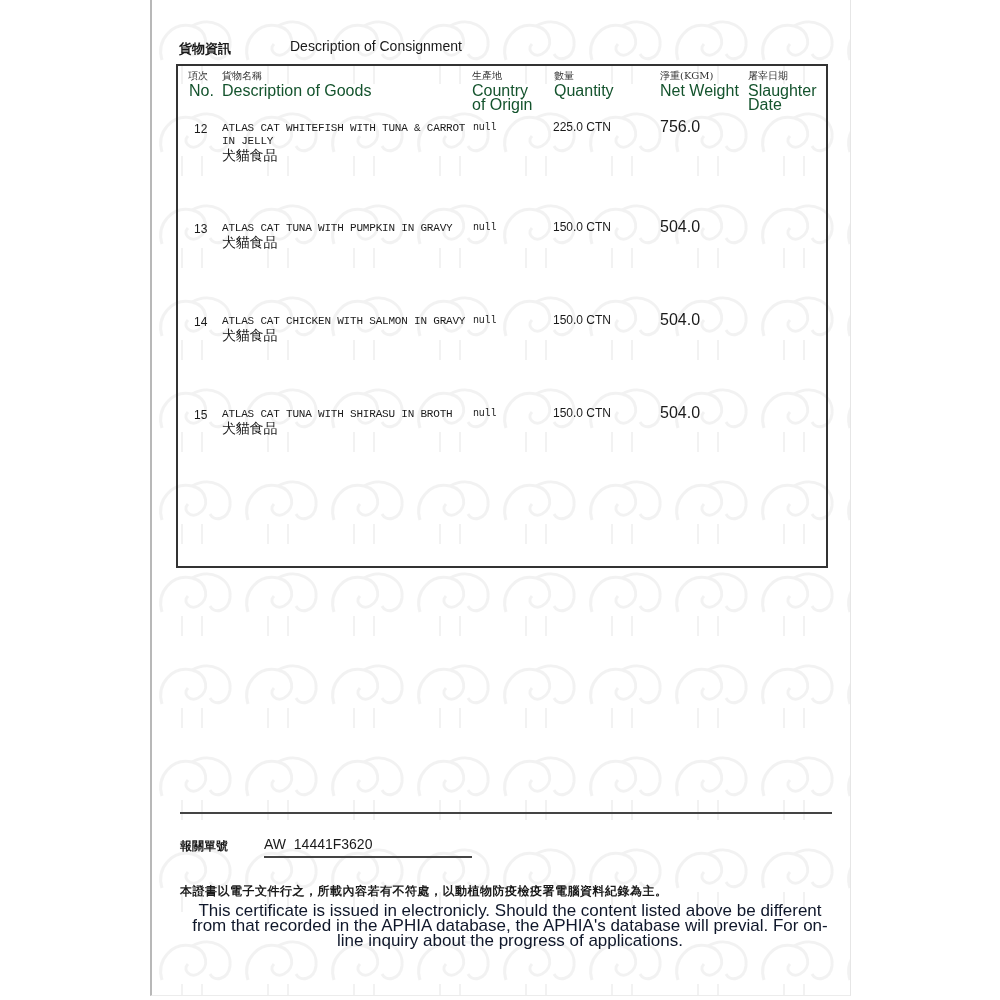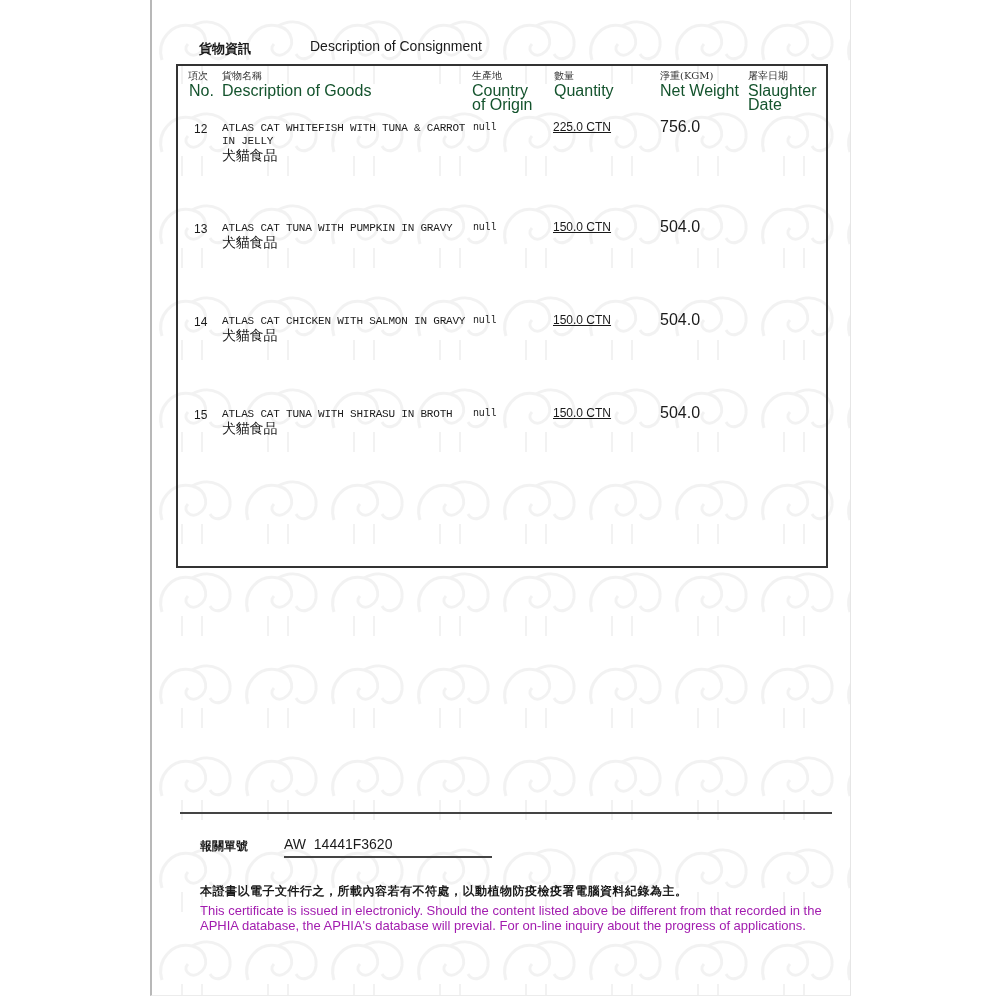--- a/index.html
+++ b/index.html
@@ -26,21 +26,21 @@
       border-right: 1px solid #e6e6e6;
       border-bottom: 1px solid #ececec;
     }
     .watermark {
       position: absolute;
       left: 0; top: 0;
       width: 100%; height: 100%;
       pointer-events: none;
       opacity: 0.09;
     }
-    .abs { position: absolute; margin-left: 20px; }
+    .abs { position: absolute; }
     .zh-bold {
       font-family: "DejaVu Serif", serif;
       font-weight: bold;
     }
     .zh {
       font-family: "DejaVu Serif", serif;
     }
     .mono {
       font-family: "Liberation Mono", monospace;
       letter-spacing: -0.2px;
@@ -104,21 +104,20 @@
       position: absolute;
       left: 295px;
       top: 0;
       font-size: 10px;
     }
     .cell-qty {
       position: absolute;
       left: 375px;
       top: -2px;
       font-size: 12px;
-      text-decoration: underline;
     }
     .cell-weight {
       position: absolute;
       left: 482px;
       top: -4px;
       font-size: 16px;
     }
     .footer-line {
       position: absolute;
       left: 28px;
@@ -138,24 +137,25 @@
       padding-bottom: 4px;
       border-bottom: 2px solid #444;
     }
     .notice-zh {
       left: 28px; top: 883px;
       font-size: 12px;
       letter-spacing: 0.5px;
     }
     .notice-en {
       left: 28px; top: 903px;
-      font-size: 13px;
+      font-size: 17px;
       line-height: 15px;
       width: 660px;
-      color: #a21caf;
+      color: #0f172a;
+      text-align: center;
     }
   </style>
 </head>
 <body>
 
 <div class="page">
 
   <svg class="watermark" width="698" height="995" xmlns="http://www.w3.org/2000/svg">
     <defs>
       <pattern id="ram" x="0" y="0" width="86" height="92" patternUnits="userSpaceOnUse">

